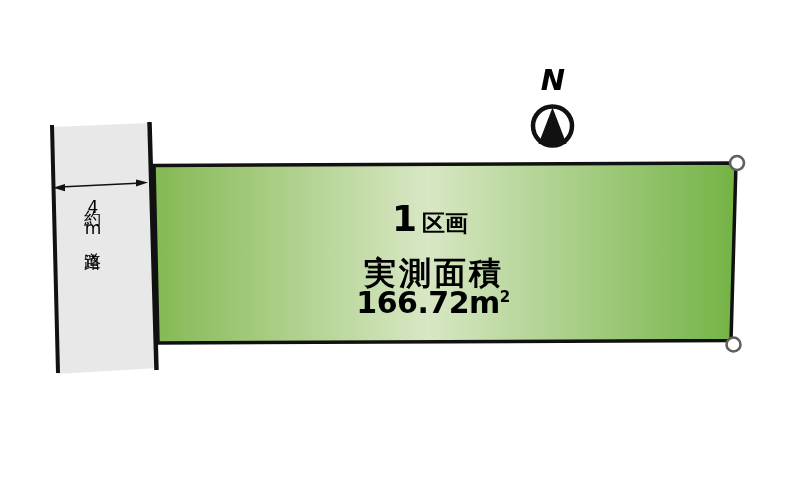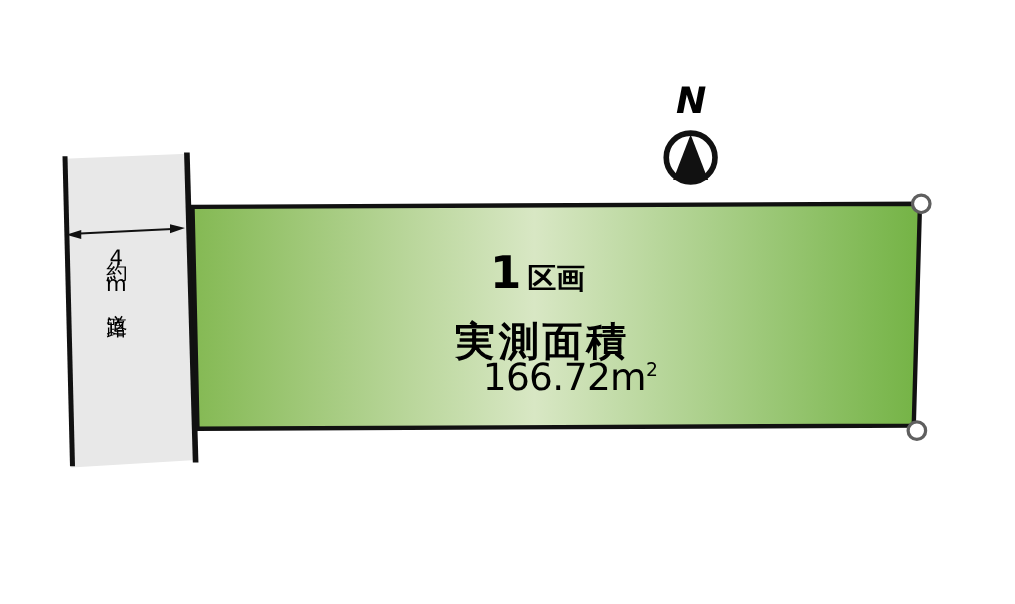--- a/index.html
+++ b/index.html
@@ -54,24 +54,24 @@
   .plot-title .num{font-size:36px;}
   .plot-title .suffix{font-size:23px;margin-left:5px;}
   .area-label{
     left:434px;top:252px;
     transform:translateX(-50%);
     font-size:32px;
     font-weight:bold;
     letter-spacing:3px;
   }
   .area-value{
-    left:456px;top:285px;
+    left:433px;top:285px;
     transform:translateX(-50%);
     font-size:30px;
-    font-weight:normal;
+    font-weight:bold;
     letter-spacing:-0.5px;
   }
   .area-value sup{
     font-size:15px;
     vertical-align:super;
     line-height:0;
   }
 </style>
 </head>
 <body>

